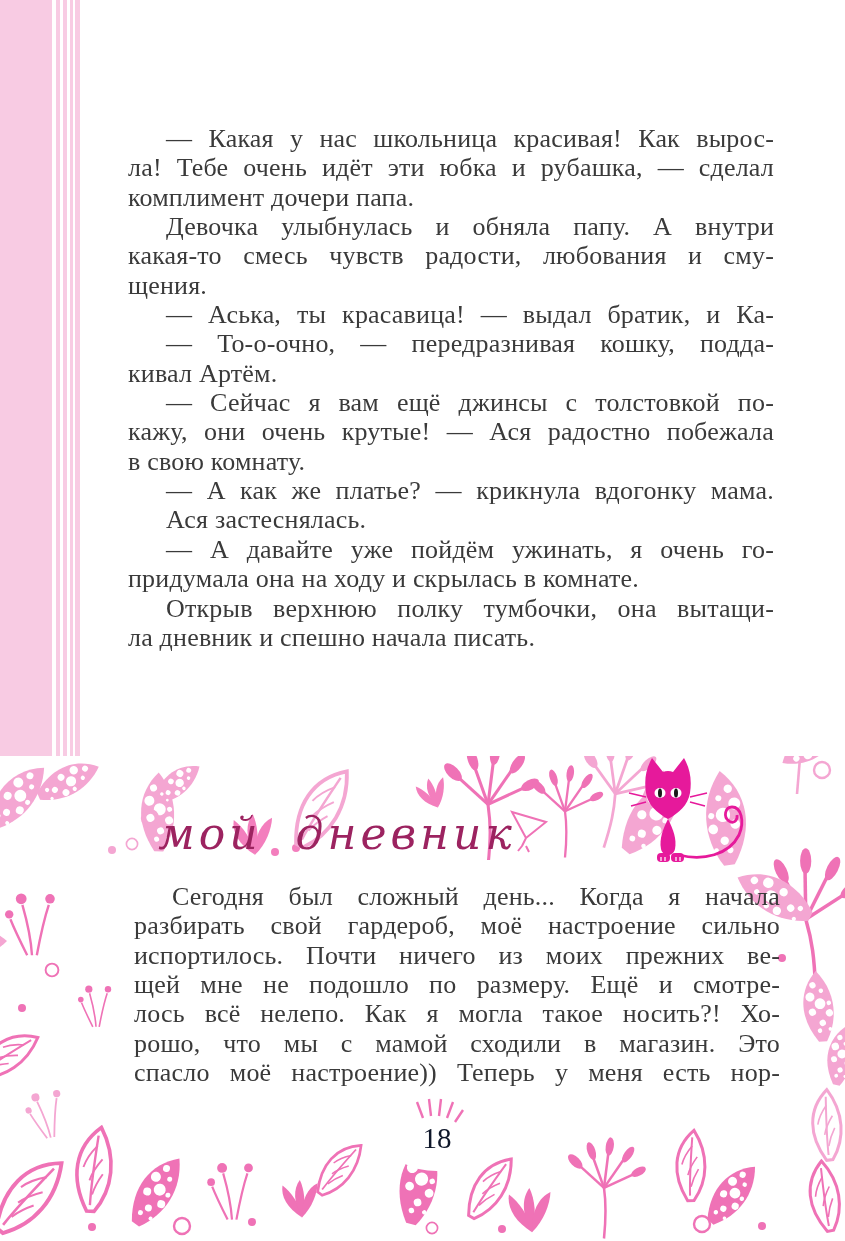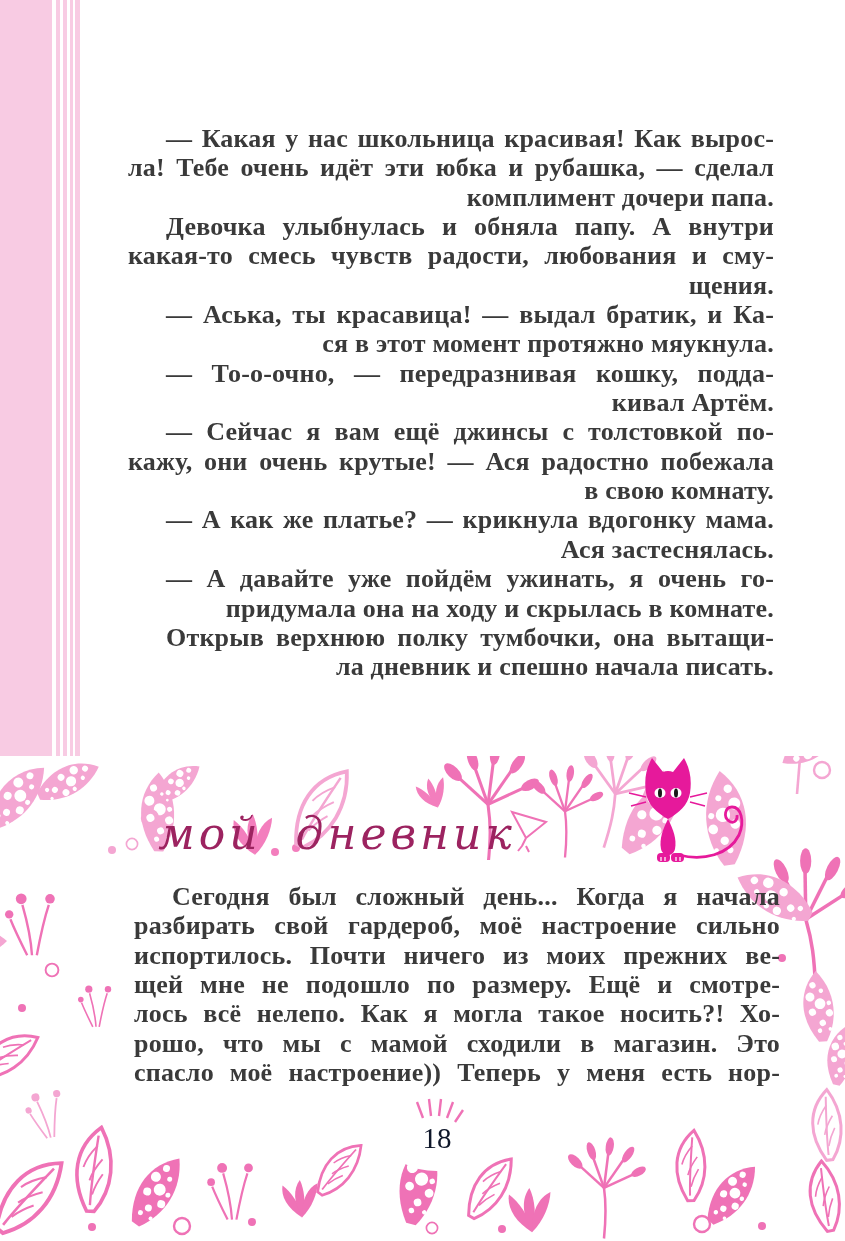--- a/index.html
+++ b/index.html
@@ -5,24 +5,24 @@
   html,body{margin:0;padding:0;background:#888;}
   .page{position:relative;width:845px;height:1241px;background:#ffffff;overflow:hidden;
         font-family:"Liberation Serif", serif;}
   
   .band{position:absolute;left:0;top:0;width:52px;height:756px;background:#f8cbe3;}
   .stripe{position:absolute;top:0;height:756px;background:#f8cbe3;}
   .s1{left:56px;width:4px;} .s2{left:63px;width:4px;} .s3{left:70px;width:3px;} .s4{left:75px;width:5px;}
   
   .body-text{position:absolute;left:128px;top:124px;width:646px;color:#3a3a3a;
              font-size:26px;line-height:29.35px;letter-spacing:0.2px;z-index:2;}
-  .line{text-align:right;}
+  .line{text-align:left;}
   .line.just{text-align:justify;text-align-last:justify;}
   .line.indent{text-indent:38px;}
-  .para{margin:0;font-weight:bold;}
+  .para{margin:0;}
   
   .decor{position:absolute;left:0;top:756px;width:845px;height:485px;z-index:1;}
   
   .diary-title{position:absolute;left:0;top:808px;width:674px;text-align:center;z-index:3;
                font-family:"DejaVu Serif", serif;font-style:italic;font-size:44px;
                color:#9c2360;letter-spacing:4px;word-spacing:16px;}
   
   .diary-text{position:absolute;left:134px;top:882px;width:646px;color:#3a3a3a;
               font-size:26px;line-height:29.35px;letter-spacing:0.2px;z-index:3;}
   
@@ -46,21 +46,20 @@
         <div class="line just">ла! Тебе очень идёт эти юбка и рубашка, — сделал</div>
         <div class="line">комплимент дочери папа.</div>
       </div>
       <div class="para">
         <div class="line indent just">Девочка улыбнулась и обняла папу. А внутри</div>
         <div class="line just">какая-то смесь чувств радости, любования и сму-</div>
         <div class="line">щения.</div>
       </div>
       <div class="para">
         <div class="line indent just">— Аська, ты красавица! — выдал братик, и Ка-</div>
-        <div class="line">ся в этот момент протяжно мяукнула.</div>
       </div>
       <div class="para">
         <div class="line indent just">— То-о-очно, — передразнивая кошку, подда-</div>
         <div class="line">кивал Артём.</div>
       </div>
       <div class="para">
         <div class="line indent just">— Сейчас я вам ещё джинсы с толстовкой по-</div>
         <div class="line just">кажу, они очень крутые! — Ася радостно побежала</div>
         <div class="line">в свою комнату.</div>
       </div>

